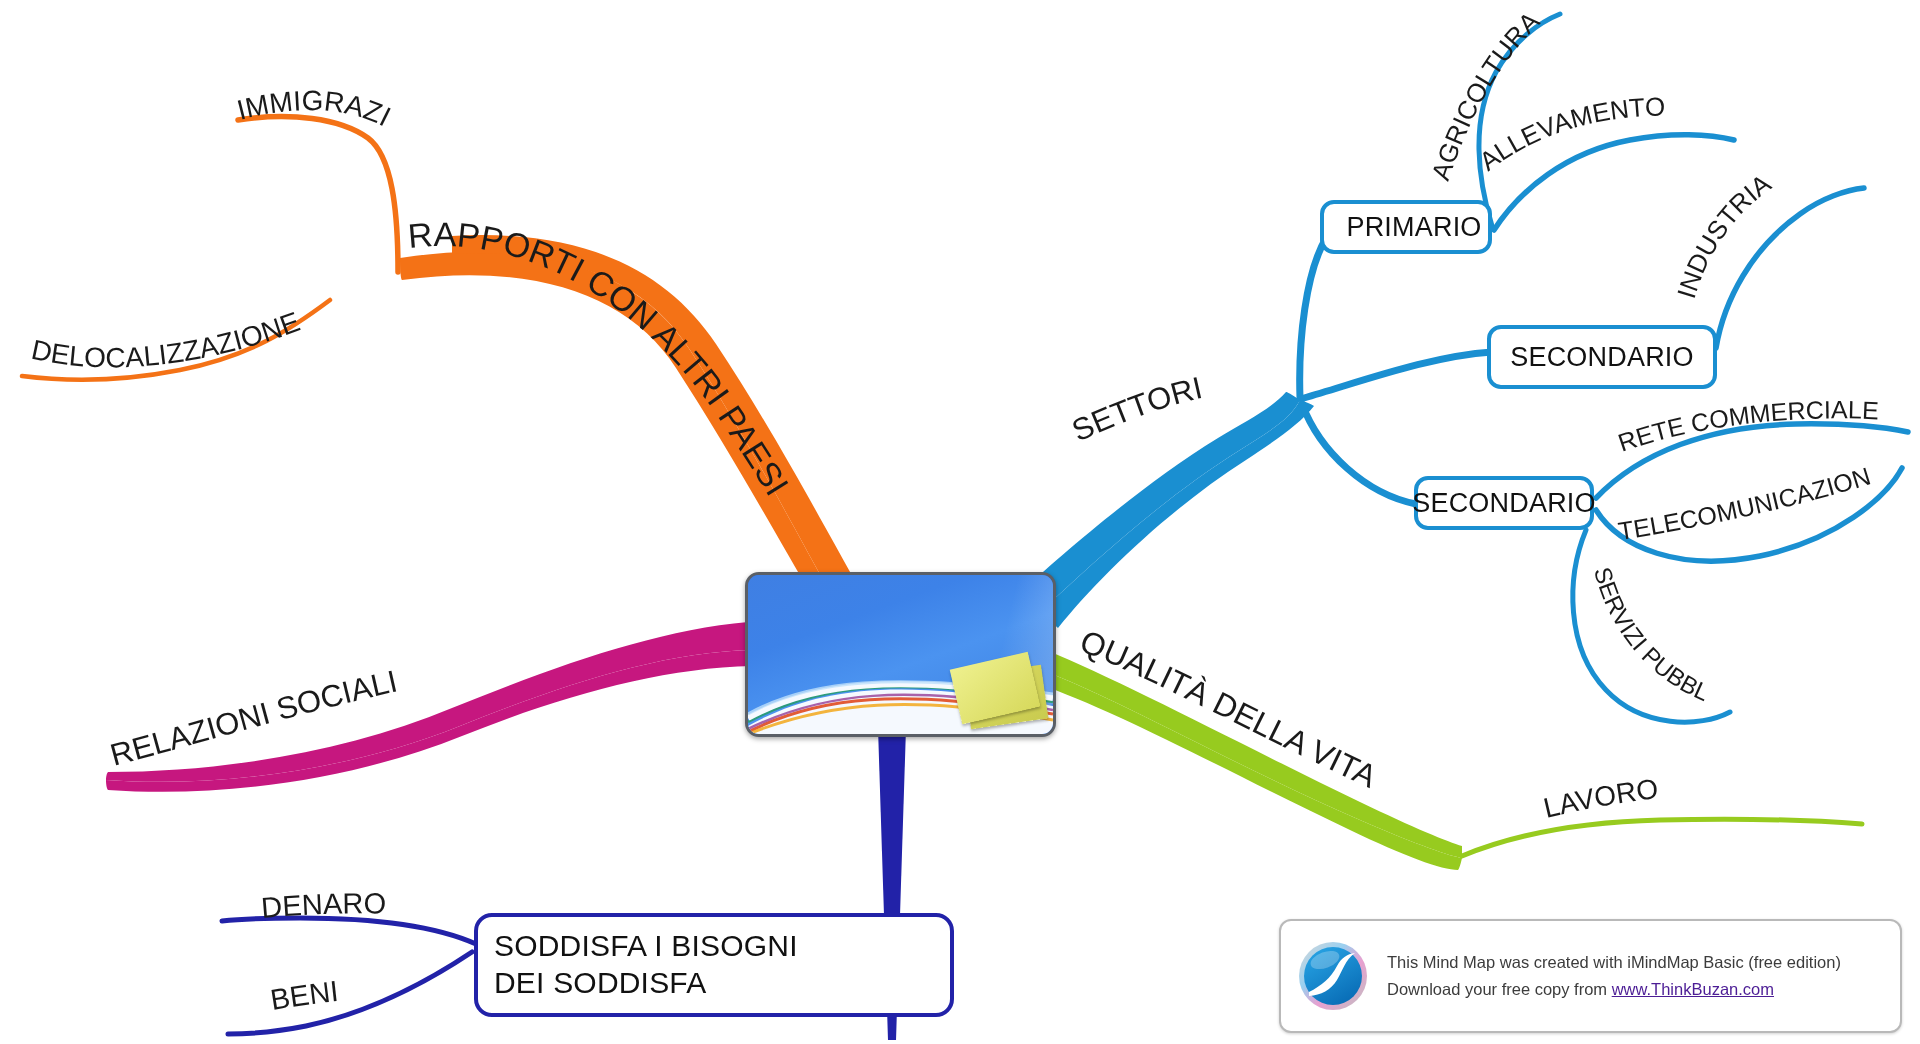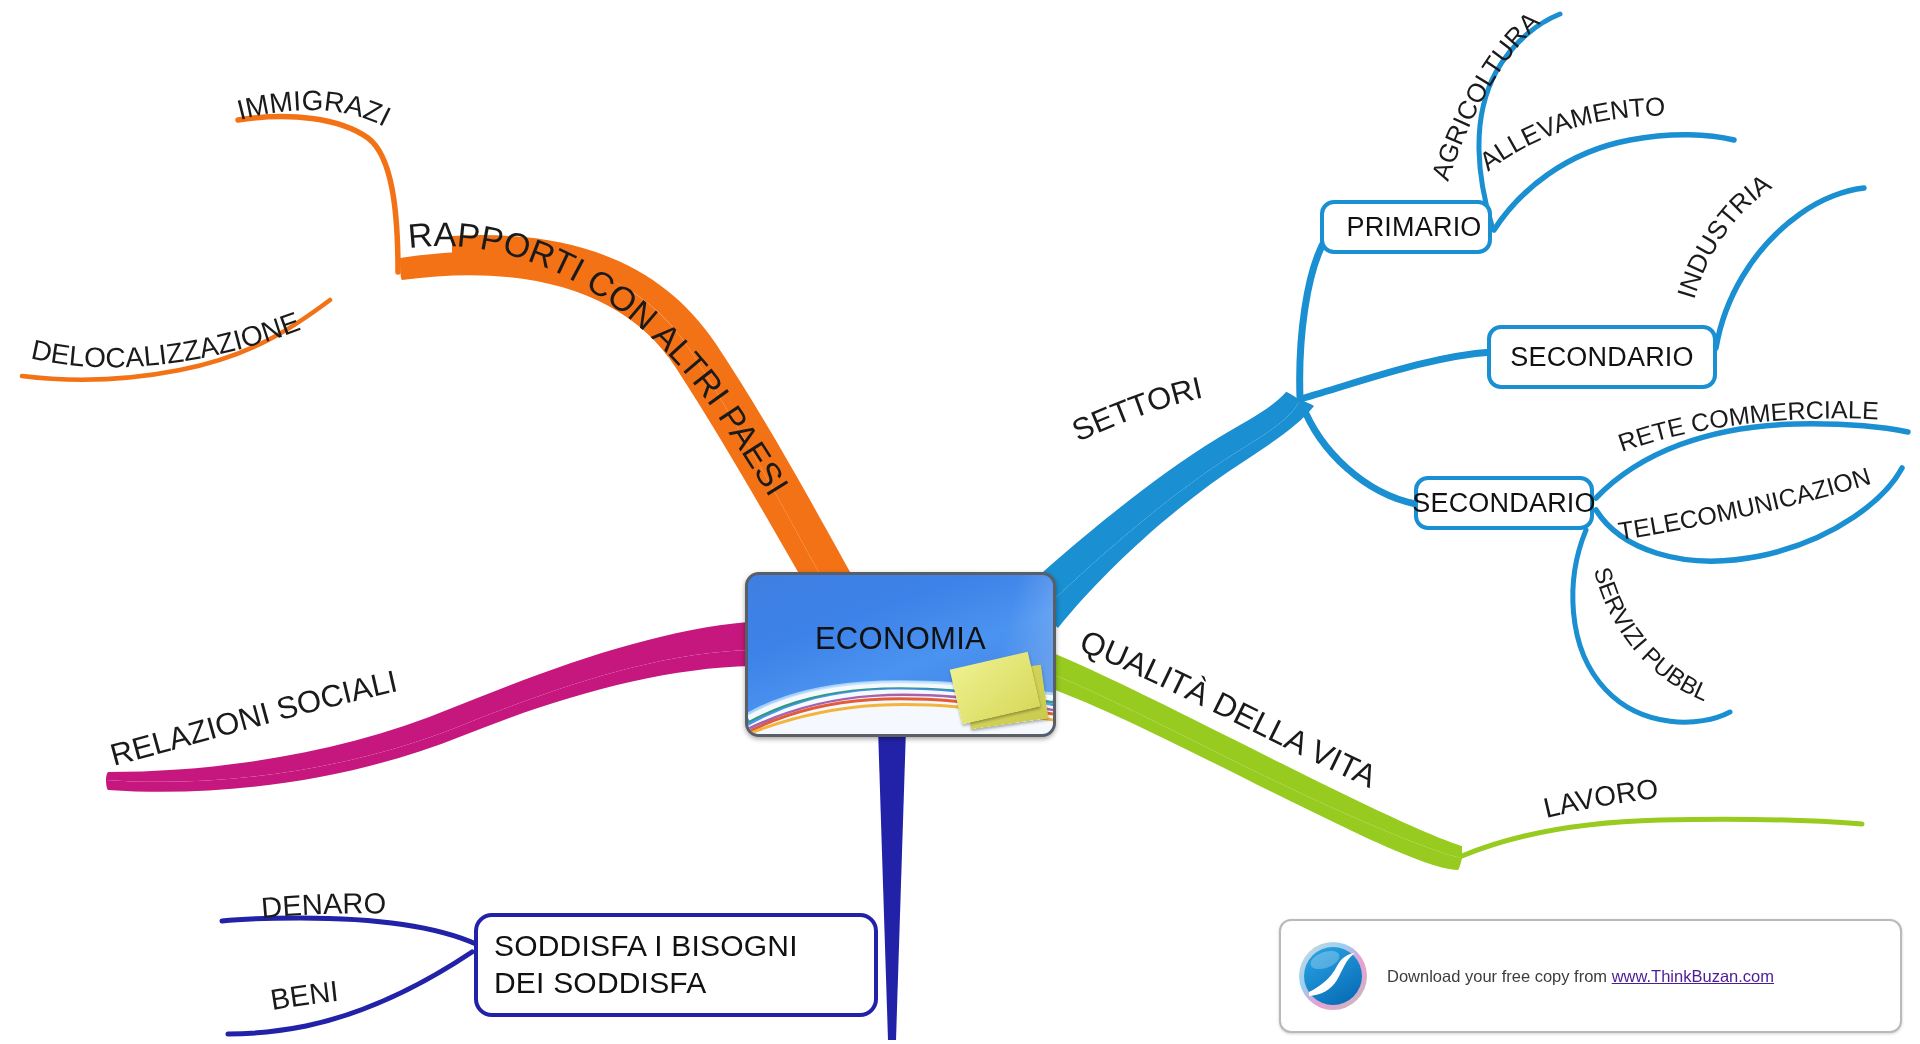--- a/index.html
+++ b/index.html
@@ -35,21 +35,21 @@
 
   
   .node-box{position:absolute;display:flex;align-items:center;justify-content:center;
             background:#fff;border-radius:14px;box-sizing:border-box;}
   .node-box span{font-size:27px;color:#111;white-space:nowrap;letter-spacing:.2px;}
   .n-blue{border:4px solid #1a8fd1;}
   .n-navy{border:4px solid #2222a8;border-radius:18px;}
   #node-primario   {left:1320px;top:200px;width:172px;height:54px;padding-left:16px;}
   #node-secondario {left:1487px;top:325px;width:230px;height:64px;}
   #node-terziario  {left:1414px;top:476px;width:180px;height:54px;}
-  #node-soddisfa   {left:474px;top:913px;width:404px;height:104px;flex-direction:column;
+  #node-soddisfa   {left:474px;top:913px;width:480px;height:104px;flex-direction:column;
                     align-items:flex-start;justify-content:center;padding-left:16px;}
   #node-soddisfa span{font-size:30px;line-height:1.22;}
 
   
   #watermark{position:absolute;left:1279px;top:919px;width:619px;height:110px;
      background:#fff;border:2px solid #b9b9b9;border-radius:12px;
      display:flex;align-items:center;box-shadow:0 1px 3px rgba(0,0,0,.18);}
   #wm-logo{width:72px;height:72px;margin-left:16px;flex:0 0 auto;}
   #wm-text{margin-left:18px;font-size:16.5px;color:#3c3c3c;line-height:1.62;}
   #wm-text a{color:#4c1d95;text-decoration:underline;}
@@ -247,21 +247,20 @@
     <div class="gloss"></div>
     <svg class="swoosh" viewBox="0 0 300 62" preserveAspectRatio="none">
       <path d="M0,54 C70,14 150,6 300,34 L300,62 L0,62 Z" fill="#ffffff" opacity=".95"></path>
       <path d="M0,60 C70,24 150,16 300,42" stroke="#e04a20" stroke-width="3" fill="none" opacity=".9"></path>
       <path d="M0,62 C80,30 160,22 300,48" stroke="#f2a81c" stroke-width="3" fill="none" opacity=".85"></path>
       <path d="M0,57 C74,20 154,12 300,38" stroke="#8e2f8e" stroke-width="2.5" fill="none" opacity=".75"></path>
       <path d="M0,50 C70,12 152,4 300,30" stroke="#1f9e4d" stroke-width="2.5" fill="none" opacity=".7"></path>
       <path d="M0,46 C64,10 146,2 300,26" stroke="#ffffff" stroke-width="6" fill="none" opacity=".95"></path>
       <path d="M0,42 C60,8 142,0 300,22" stroke="#bfe0fa" stroke-width="3" fill="none" opacity=".8"></path>
     </svg>
-    <div id="node-title">ECONOMIA</div>
   </div>
 
   <div id="sticky">
     <div class="n2"></div>
     <div class="n1"></div>
   </div>
 
   <div id="watermark">
     <svg id="wm-logo" viewBox="0 0 72 72">
       <defs>
@@ -275,19 +274,20 @@
           <stop offset="0" stop-color="#2aa8e8"></stop>
             <stop offset="1" stop-color="#0a6fb8"></stop>
         </linearGradient>
       </defs>
       <circle cx="36" cy="36" r="34" fill="url(#ring)"></circle>
       <circle cx="36" cy="36" r="29" fill="url(#ball)"></circle>
       <path d="M12,52 C24,46 34,38 40,26 C44,18 50,14 58,13 C48,20 46,30 40,40 C34,50 24,55 12,56 Z" fill="#ffffff"></path>
       <ellipse cx="28" cy="20" rx="15" ry="8" fill="#ffffff" opacity=".25" transform="rotate(-20 28 20)"></ellipse>
     </svg>
     <div id="wm-text">
+      <div>This Mind Map was created with iMindMap Basic (free edition)</div>
       <div>
         <span>Download your free copy from </span><a href="#">www.ThinkBuzan.com</a>
       </div>
     </div>
   </div>
 
 </div>
 
 </body></html>

